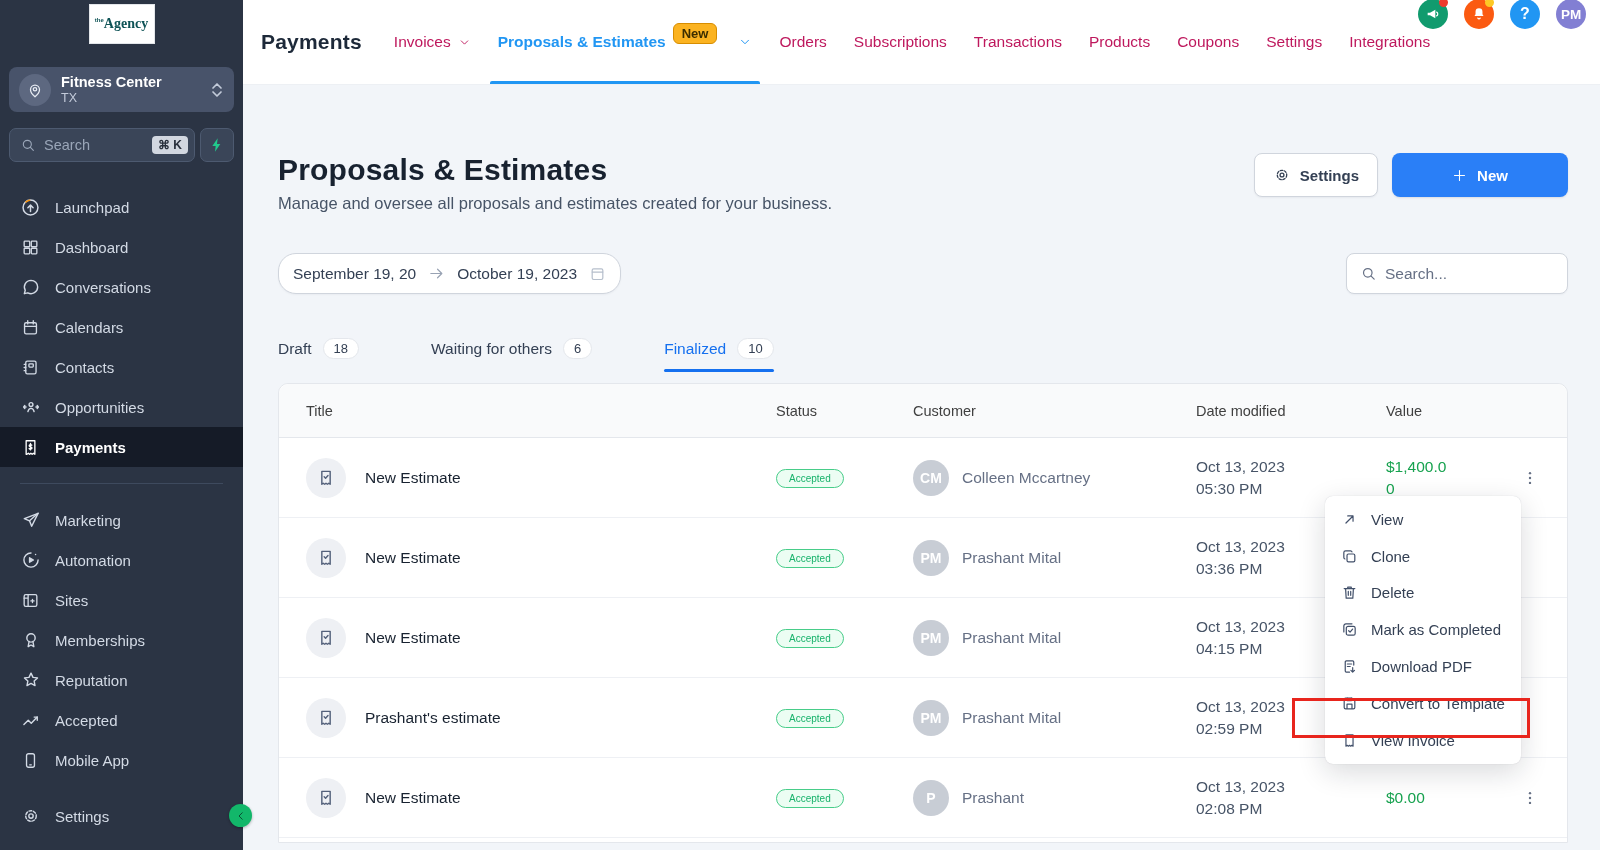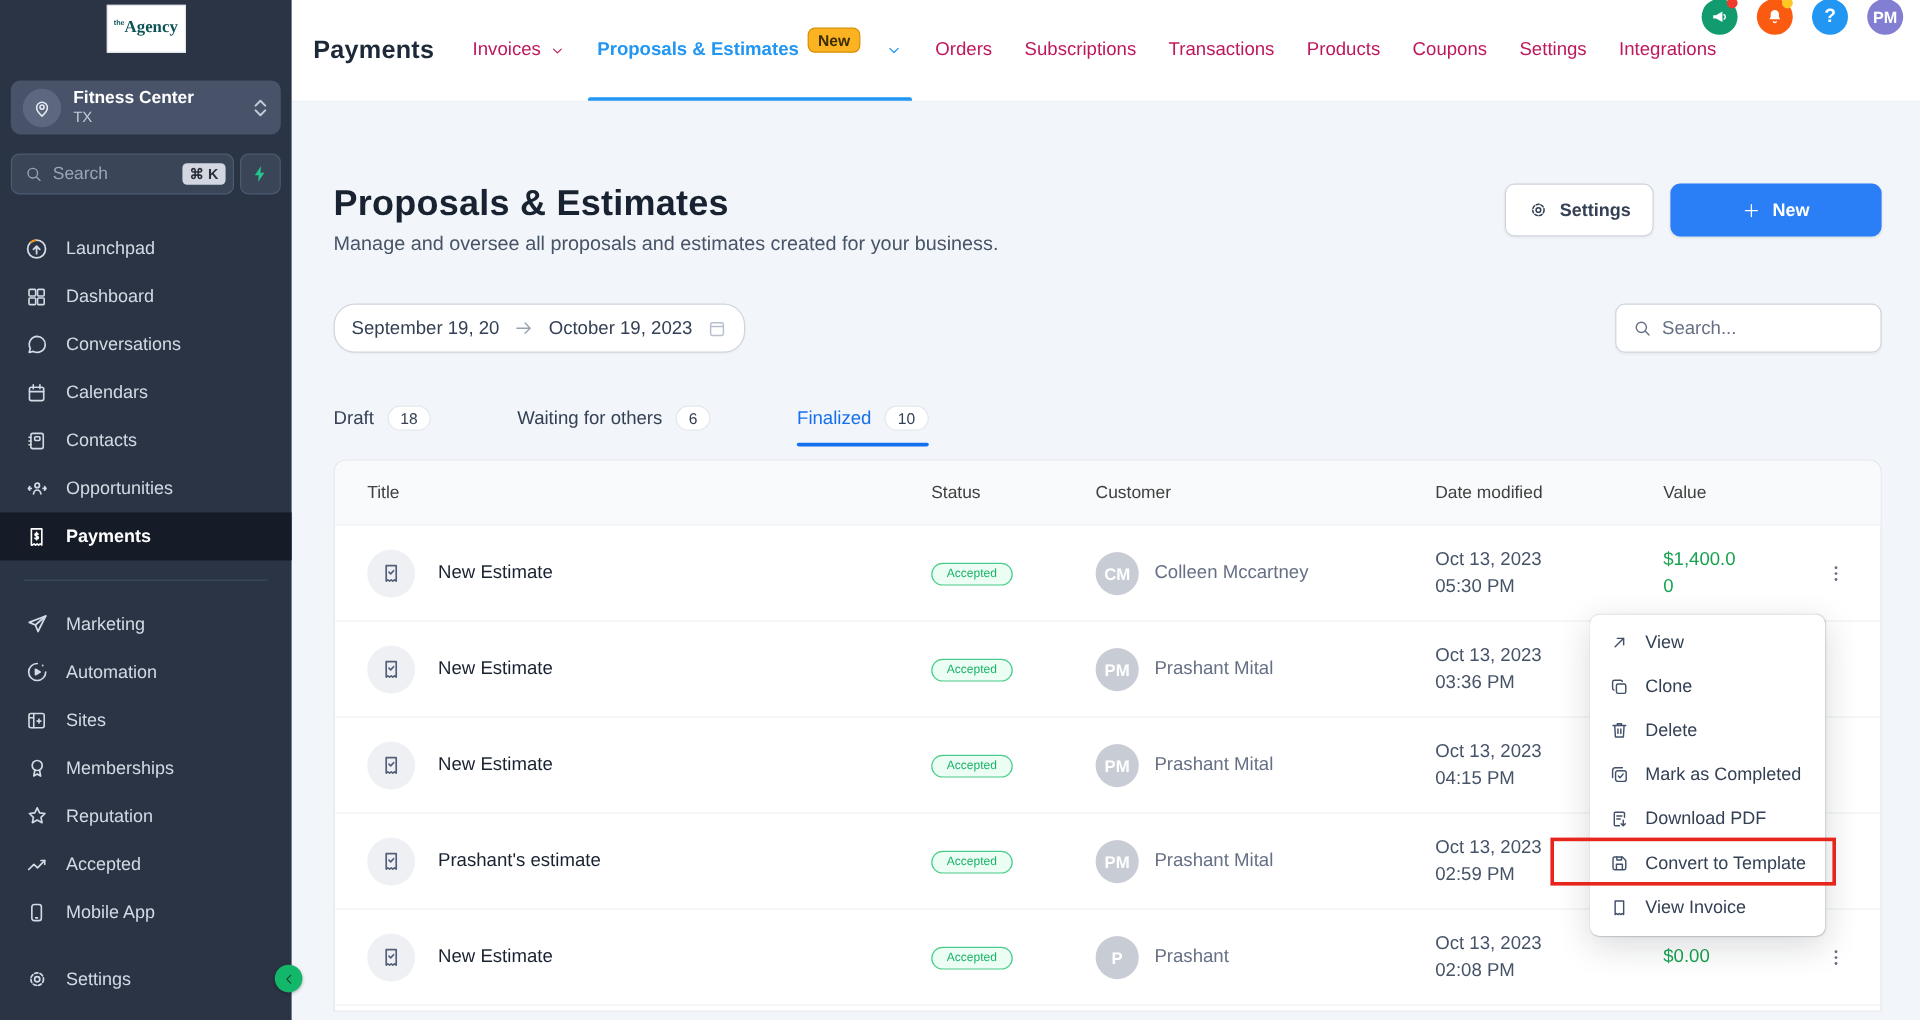--- a/index.html
+++ b/index.html
@@ -77,21 +77,21 @@
   .row-title { font-size:15.5px; color:#182230; font-weight:500; }
   .pill-accepted { display:inline-flex; align-items:center; background:#ecfdf3; border:1.5px solid #47cd89; color:#17b26a; border-radius:999px; padding:3px 12px; font-size:10px; }
   .cell-cust { display:flex; align-items:center; gap:13px; }
   .cust-avatar { width:36px; height:36px; border-radius:50%; background:#c8cdd5; color:#fff; font-size:14px; font-weight:600; display:flex; align-items:center; justify-content:center; }
   .cust-name { font-size:15.5px; color:#667085; }
   .cell-date { font-size:15.5px; color:#475467; line-height:22px; }
   .cell-value { font-size:15.5px; color:#17a24f; width:62px; word-break:break-all; line-height:22px; }
   .cell-kebab { display:flex; justify-content:flex-end; padding-right:28px; color:#667085; cursor:pointer; }
 
   
-  .ctx-menu { position:absolute; left:1325px; top:512px; width:196px; background:#fff; border-radius:8px; box-shadow:0 8px 28px rgba(16,24,40,.16), 0 0 1px rgba(16,24,40,.2); padding:5px 0; z-index:50; }
+  .ctx-menu { position:absolute; left:1325px; top:496px; width:196px; background:#fff; border-radius:8px; box-shadow:0 8px 28px rgba(16,24,40,.16), 0 0 1px rgba(16,24,40,.2); padding:5px 0; z-index:50; }
   .ctx-item { height:36.8px; display:flex; align-items:center; gap:13px; padding-left:15px; font-size:15px; color:#344054; cursor:pointer; }
   .ctx-icon { width:18px; height:18px; display:flex; align-items:center; justify-content:center; color:#42506a; }
   .red-box { position:absolute; left:1292px; top:698px; width:238px; height:40px; border:3px solid #e8251d; z-index:60; pointer-events:none; }
 </style>
 </head>
 <body>
 
 <div class="sidebar">
   <div class="logo-box">
     <span class="logo-the">the</span>

